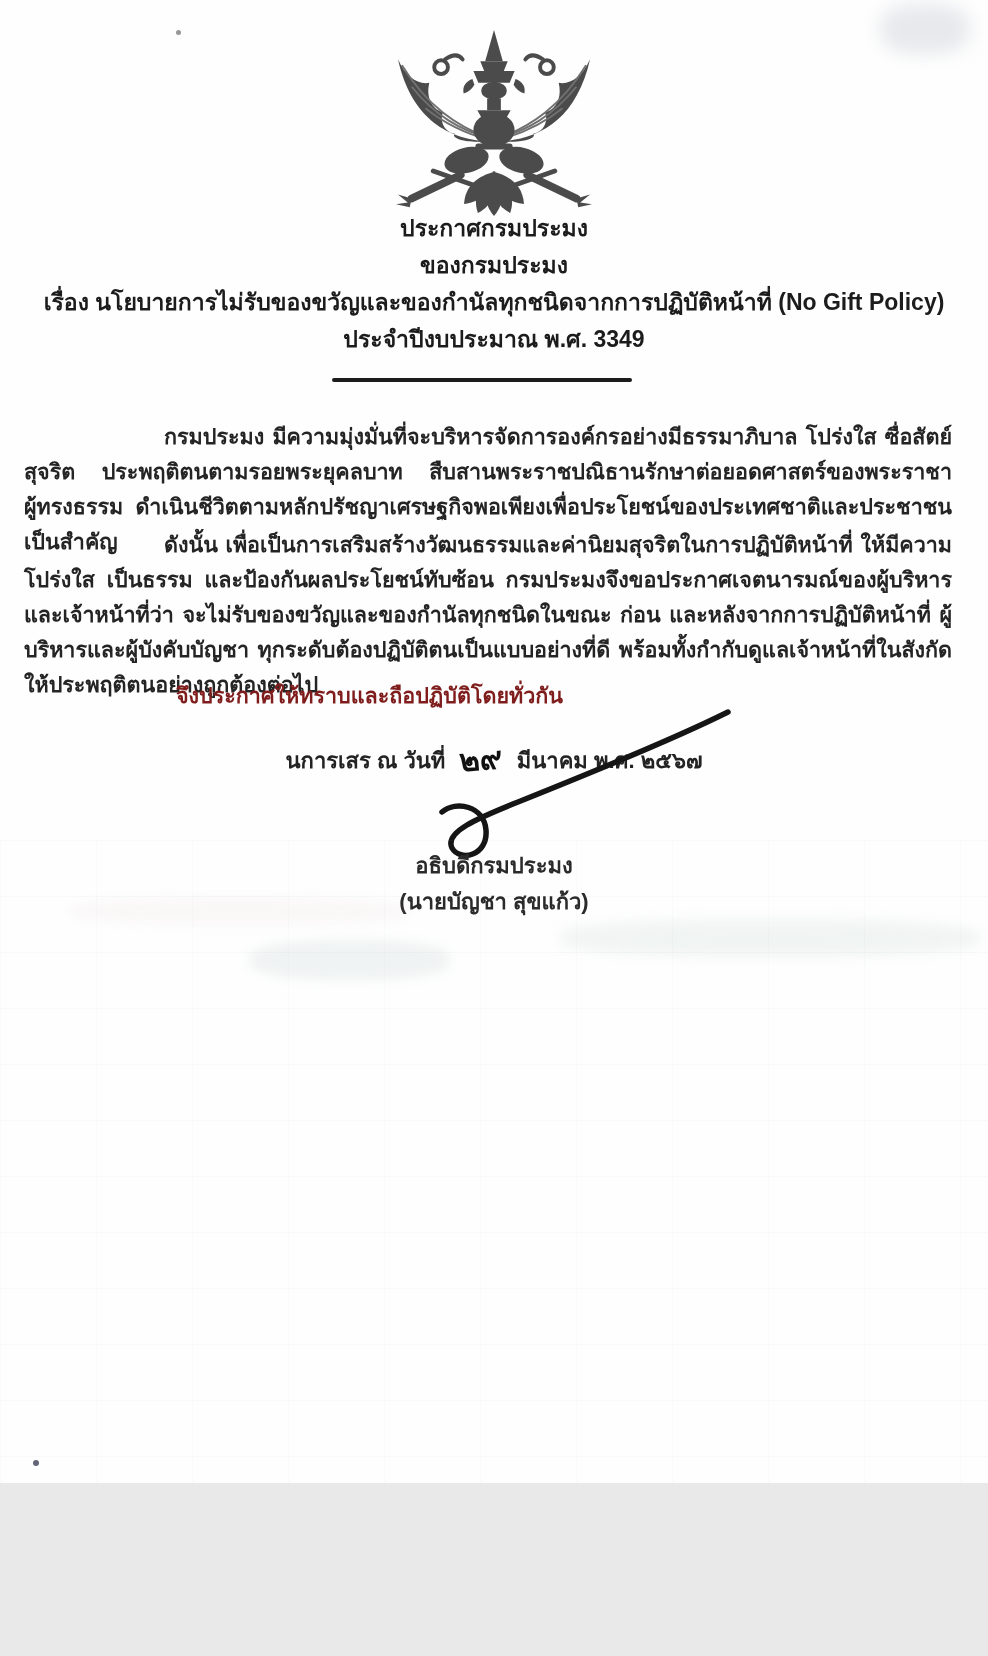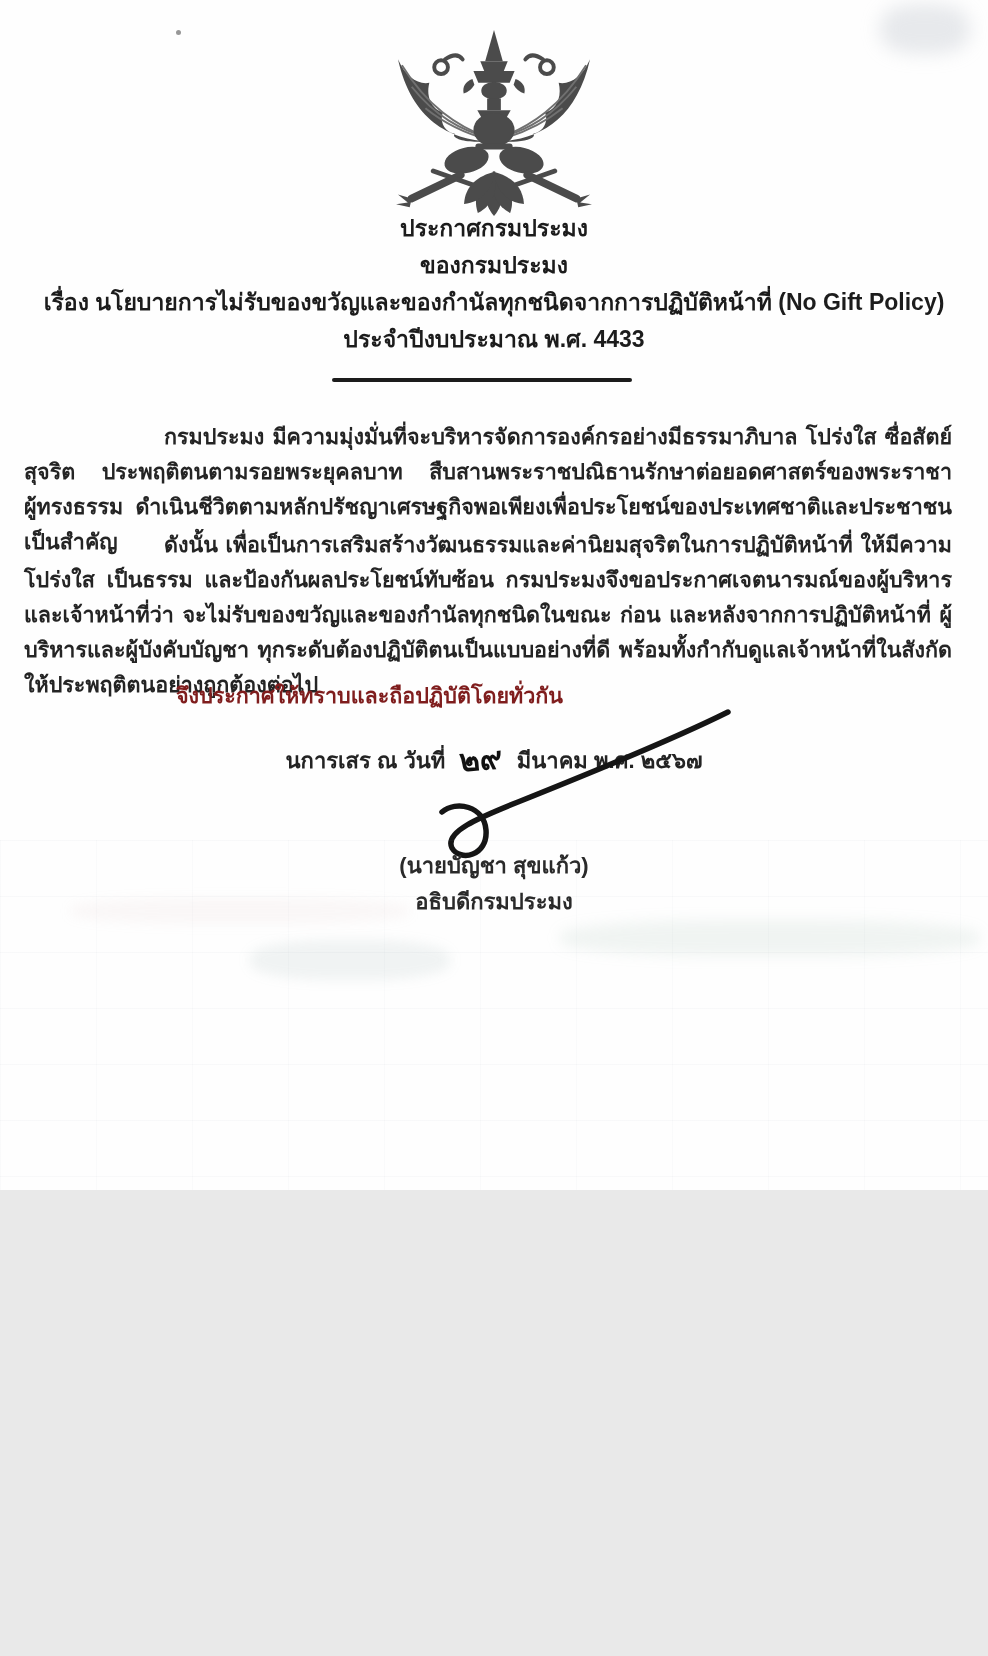--- a/index.html
+++ b/index.html
@@ -1,17 +1,17 @@
 <!DOCTYPE html>
 <html lang="th"><head>
 <meta charset="utf-8">
 <style>
   html,body{margin:0;padding:0;background:#e9e9e9;}
   .page{
-    position:relative;width:988px;height:1190px;margin:0 auto;
+    position:relative;width:988px;height:1483px;margin:0 auto;
     background:#fefefe;overflow:hidden;
     font-family:"Liberation Sans","DejaVu Sans",sans-serif;
     color:#1f1f1f;
   }
   
   .emblem{position:absolute;top:26px;left:50%;transform:translateX(-50%);
     width:300px;height:196px;opacity:.88;filter:blur(.3px);}
   
   .heading{position:absolute;top:210px;left:0;width:100%;text-align:center;line-height:37px;}
   .heading .h-line{font-size:23px;font-weight:700;color:#1c1c1c;}
@@ -98,41 +98,41 @@
         <path d="M150 148 C140 164 138 180 150 194 C162 180 160 164 150 148 Z" transform="rotate(-44 150 150)"></path>
         <path d="M150 148 C140 164 138 180 150 194 C162 180 160 164 150 148 Z" transform="rotate(44 150 150)"></path>
       </g>
     </g>
   </svg>
 
   <div class="heading">
     <div class="h-line">ประกาศกรมประมง</div>
     <div class="h-line">ของกรมประมง</div>
     <div class="h-line">เรื่อง นโยบายการไม่รับของขวัญและของกำนัลทุกชนิดจากการปฏิบัติหน้าที่ (No Gift Policy)</div>
-    <div class="h-line">ประจำปีงบประมาณ พ.ศ. 4433</div>
+    <div class="h-line">ประจำปีงบประมาณ พ.ศ. 3349</div>
   </div>
   <div class="divider"></div>
 
   <p class="body-text p1 indent">กรมประมง มีความมุ่งมั่นที่จะบริหารจัดการองค์กรอย่างมีธรรมาภิบาล โปร่งใส ซื่อสัตย์สุจริต ประพฤติตนตามรอยพระยุคลบาท สืบสานพระราชปณิธานรักษาต่อยอดศาสตร์ของพระราชาผู้ทรงธรรม ดำเนินชีวิตตามหลักปรัชญาเศรษฐกิจพอเพียงเพื่อประโยชน์ของประเทศชาติและประชาชนเป็นสำคัญ</p>
   <p class="body-text p2 indent">ดังนั้น เพื่อเป็นการเสริมสร้างวัฒนธรรมและค่านิยมสุจริตในการปฏิบัติหน้าที่ ให้มีความโปร่งใส เป็นธรรม และป้องกันผลประโยชน์ทับซ้อน กรมประมงจึงขอประกาศเจตนารมณ์ของผู้บริหารและเจ้าหน้าที่ว่า จะไม่รับของขวัญและของกำนัลทุกชนิดในขณะ ก่อน และหลังจากการปฏิบัติหน้าที่ ผู้บริหารและผู้บังคับบัญชา ทุกระดับต้องปฏิบัติตนเป็นแบบอย่างที่ดี พร้อมทั้งกำกับดูแลเจ้าหน้าที่ในสังกัดให้ประพฤติตนอย่างถูกต้องต่อไป</p>
   <div class="closing">จึงประกาศให้ทราบและถือปฏิบัติโดยทั่วกัน</div>
 
   <div class="date-line">
     <span>นการเสร ณ วันที่</span>
     <span class="hand-day">๒๙</span>
     <span>มีนาคม พ.ศ. ๒๕๖๗</span>
   </div>
 
   <svg class="signature" viewBox="0 0 370 168" xmlns="http://www.w3.org/2000/svg" aria-hidden="true">
     <path d="M356 12 C300 40 196 82 146 102 C106 118 72 132 80 148 C88 162 116 156 114 130 C112 106 84 100 70 112" fill="none" stroke="#151515" stroke-width="5.5" stroke-linecap="round"></path>
   </svg>
 
   <div class="signer">
+    <div>อธิบดีกรมประมง</div>
     <div>(นายบัญชา สุขแก้ว)</div>
-    <div>อธิบดีกรมประมง</div>
   </div>
 
   <div class="ghost-grid"></div>
   <div class="smudge a"></div>
   <div class="smudge b"></div>
   <div class="smudge c"></div>
   <div class="smudge d"></div>
   <div class="speck1"></div>
   <div class="speck2"></div>
 

